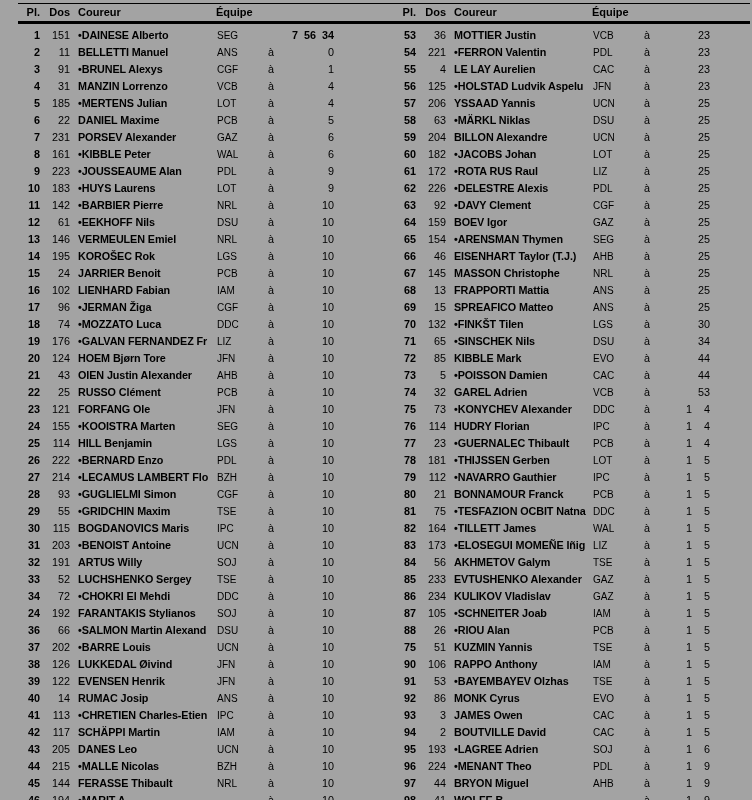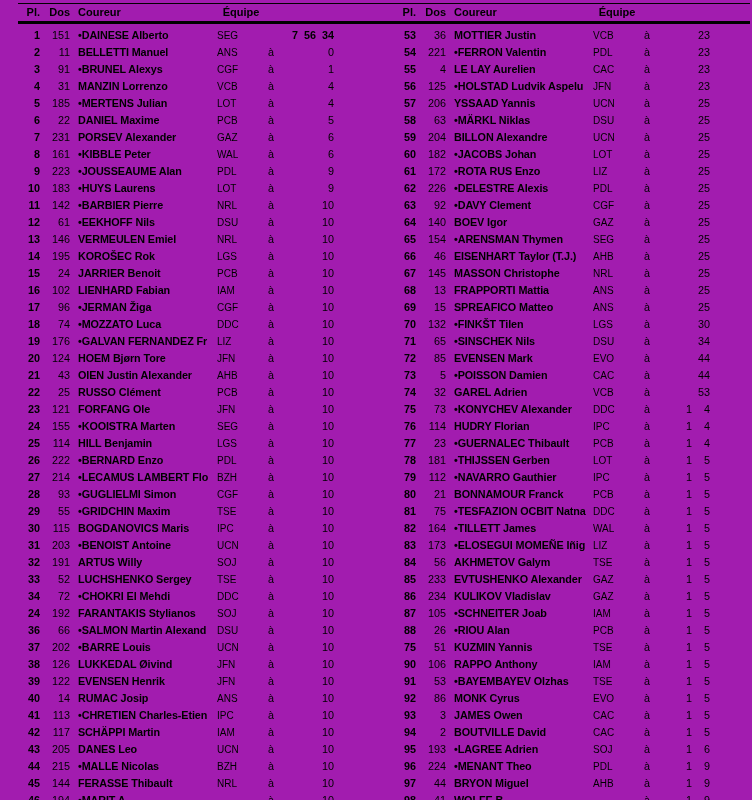--- a/index.html
+++ b/index.html
@@ -1,36 +1,36 @@
 <!DOCTYPE html>
 <html><head>
 <meta charset="utf-8">
 <style>
   html,body{margin:0;padding:0;background:#ffffff;}
   .sheet{
     position:relative;
     width:752px;height:800px;
     overflow:hidden;
-    background:#a21caf;
+    background:#a3a3a3;
     color:#000;
     font-family:"Liberation Sans","DejaVu Sans",sans-serif;
   }
   .rule-top{position:absolute;top:3px;left:18px;right:2px;height:1px;background:#000;}
   .rule-thick{position:absolute;top:21px;left:18px;right:2px;height:2.5px;background:#000;}
   .header-row{position:absolute;top:4px;left:0;width:752px;display:grid;grid-template-columns:376px 376px;}
   .header-half{
     display:grid;
     grid-template-columns:24px 16px 30px 8px 138px 50px 24px 8px 18px 18px;
     height:16px;line-height:16px;
     font-size:11px;font-weight:bold;
   }
   .h-pl{grid-column:2;text-align:right;}
   .h-dos{grid-column:3;text-align:right;}
   .h-coureur{grid-column:5;padding-left:0;}
-  .h-eq{grid-column:6;text-align:center;}
+  .h-eq{grid-column:6;}
   .cols{position:absolute;top:27px;left:0;width:752px;display:grid;grid-template-columns:376px 376px;}
   .half{display:block;}
   .row{
     display:grid;
     grid-template-columns:24px 16px 30px 8px 138px 50px 24px 8px 18px 18px;
     height:17px;line-height:17px;
     align-items:center;
     white-space:nowrap;
   }
   .row span{display:block;}
@@ -715,21 +715,21 @@
           <span class="c-a">à</span>
           <span class="c-h"></span>
           <span class="c-m"></span>
           <span class="c-s">25</span>
         </div>
         <div class="row">
           <span class="c-sp"></span>
           <span class="c-pl">61</span>
           <span class="c-dos">172</span>
           <span class="c-gap"></span>
-          <span class="c-name">•ROTA RUS Enzo</span>
+          <span class="c-name">•ROTA RUS Raul</span>
           <span class="c-team">LIZ</span>
           <span class="c-a">à</span>
           <span class="c-h"></span>
           <span class="c-m"></span>
           <span class="c-s">25</span>
         </div>
         <div class="row">
           <span class="c-sp"></span>
           <span class="c-pl">62</span>
           <span class="c-dos">226</span>
@@ -749,21 +749,21 @@
           <span class="c-name">•DAVY Clement</span>
           <span class="c-team">CGF</span>
           <span class="c-a">à</span>
           <span class="c-h"></span>
           <span class="c-m"></span>
           <span class="c-s">25</span>
         </div>
         <div class="row">
           <span class="c-sp"></span>
           <span class="c-pl">64</span>
-          <span class="c-dos">140</span>
+          <span class="c-dos">159</span>
           <span class="c-gap"></span>
           <span class="c-name">BOEV Igor</span>
           <span class="c-team">GAZ</span>
           <span class="c-a">à</span>
           <span class="c-h"></span>
           <span class="c-m"></span>
           <span class="c-s">25</span>
         </div>
         <div class="row">
           <span class="c-sp"></span>
@@ -847,21 +847,21 @@
           <span class="c-a">à</span>
           <span class="c-h"></span>
           <span class="c-m"></span>
           <span class="c-s">34</span>
         </div>
         <div class="row">
           <span class="c-sp"></span>
           <span class="c-pl">72</span>
           <span class="c-dos">85</span>
           <span class="c-gap"></span>
-          <span class="c-name">EVENSEN Mark</span>
+          <span class="c-name">KIBBLE Mark</span>
           <span class="c-team">EVO</span>
           <span class="c-a">à</span>
           <span class="c-h"></span>
           <span class="c-m"></span>
           <span class="c-s">44</span>
         </div>
         <div class="row">
           <span class="c-sp"></span>
           <span class="c-pl">73</span>
           <span class="c-dos">5</span>

